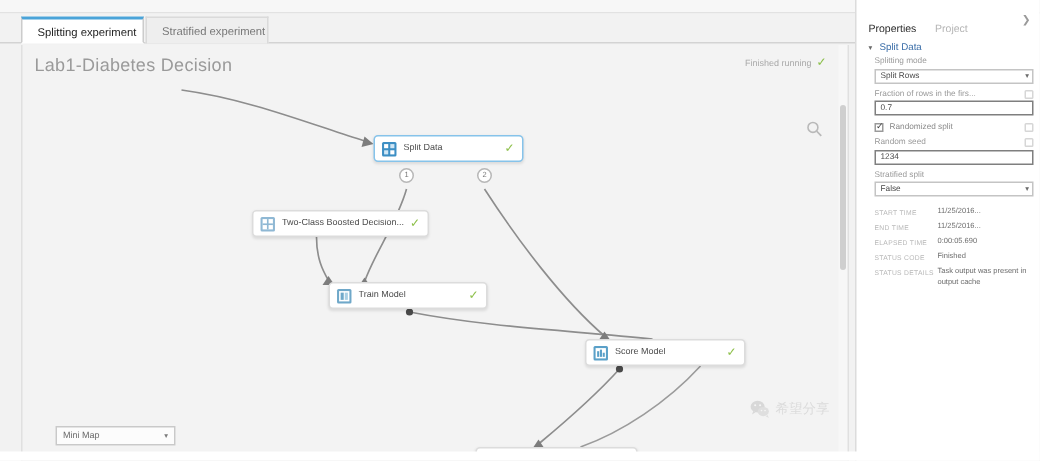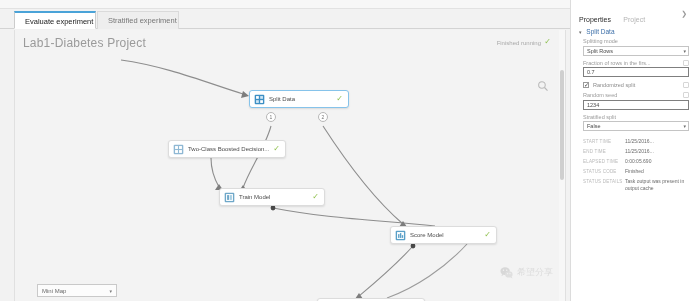--- a/index.html
+++ b/index.html
@@ -265,30 +265,30 @@
 <body>
 
 <div id="app">
 
   <div class="topbar"></div>
 
   <div class="workspace">
 
     <div class="tabstrip">
       <div class="tab active" id="tab-training">
-        <span>Evaluate experiment</span>
+        <span>Splitting experiment</span>
       </div>
       <div class="tab" id="tab-predictive">
         <span>Stratified experiment</span>
       </div>
     </div>
 
     <div class="canvas">
 
-      <div class="canvas-title">Lab1-Diabetes Project</div>
+      <div class="canvas-title">Lab1-Diabetes Decision</div>
       <div class="run-status">Finished running</div>
       <div class="run-status-check">✓</div>
 
       <svg class="edges" viewBox="0 0 552 277">
         <g fill="none" stroke="#8d8d8d" stroke-width="1.1">
 
           <path d="M106,30 C150,36 190,52 228,64"></path>
 
           <path d="M256,96 C250,118 234,140 228,158"></path>
 

